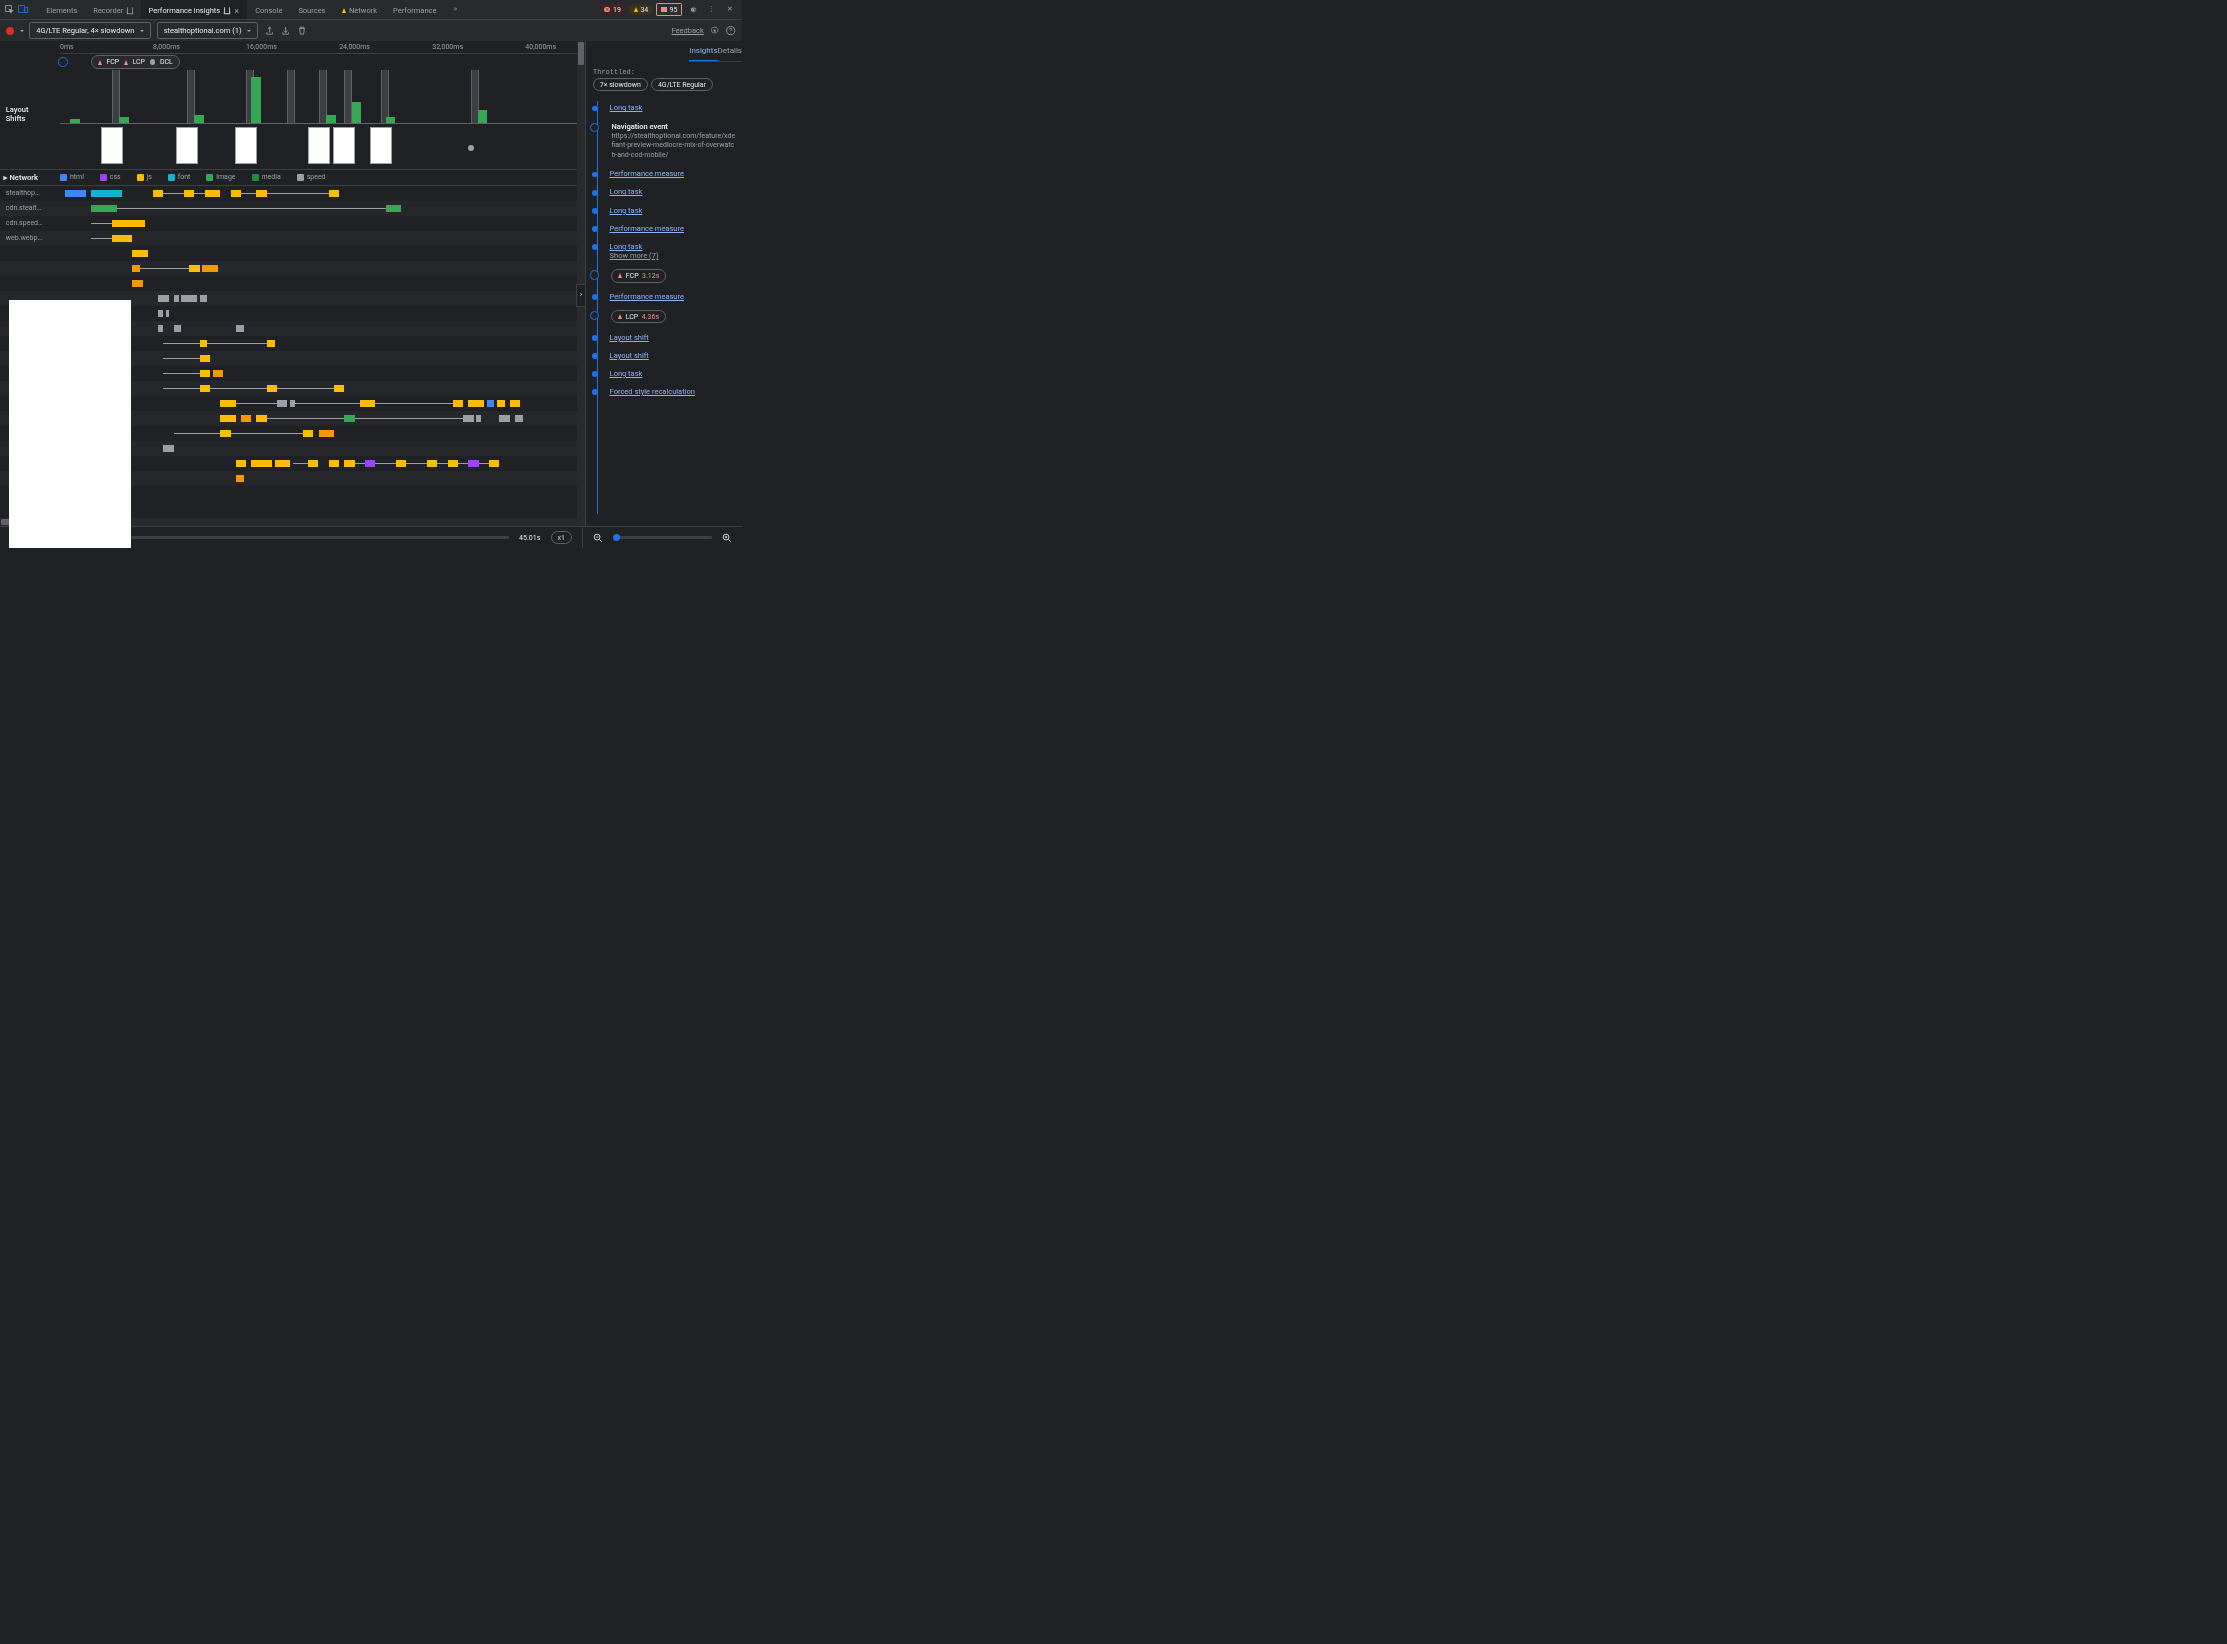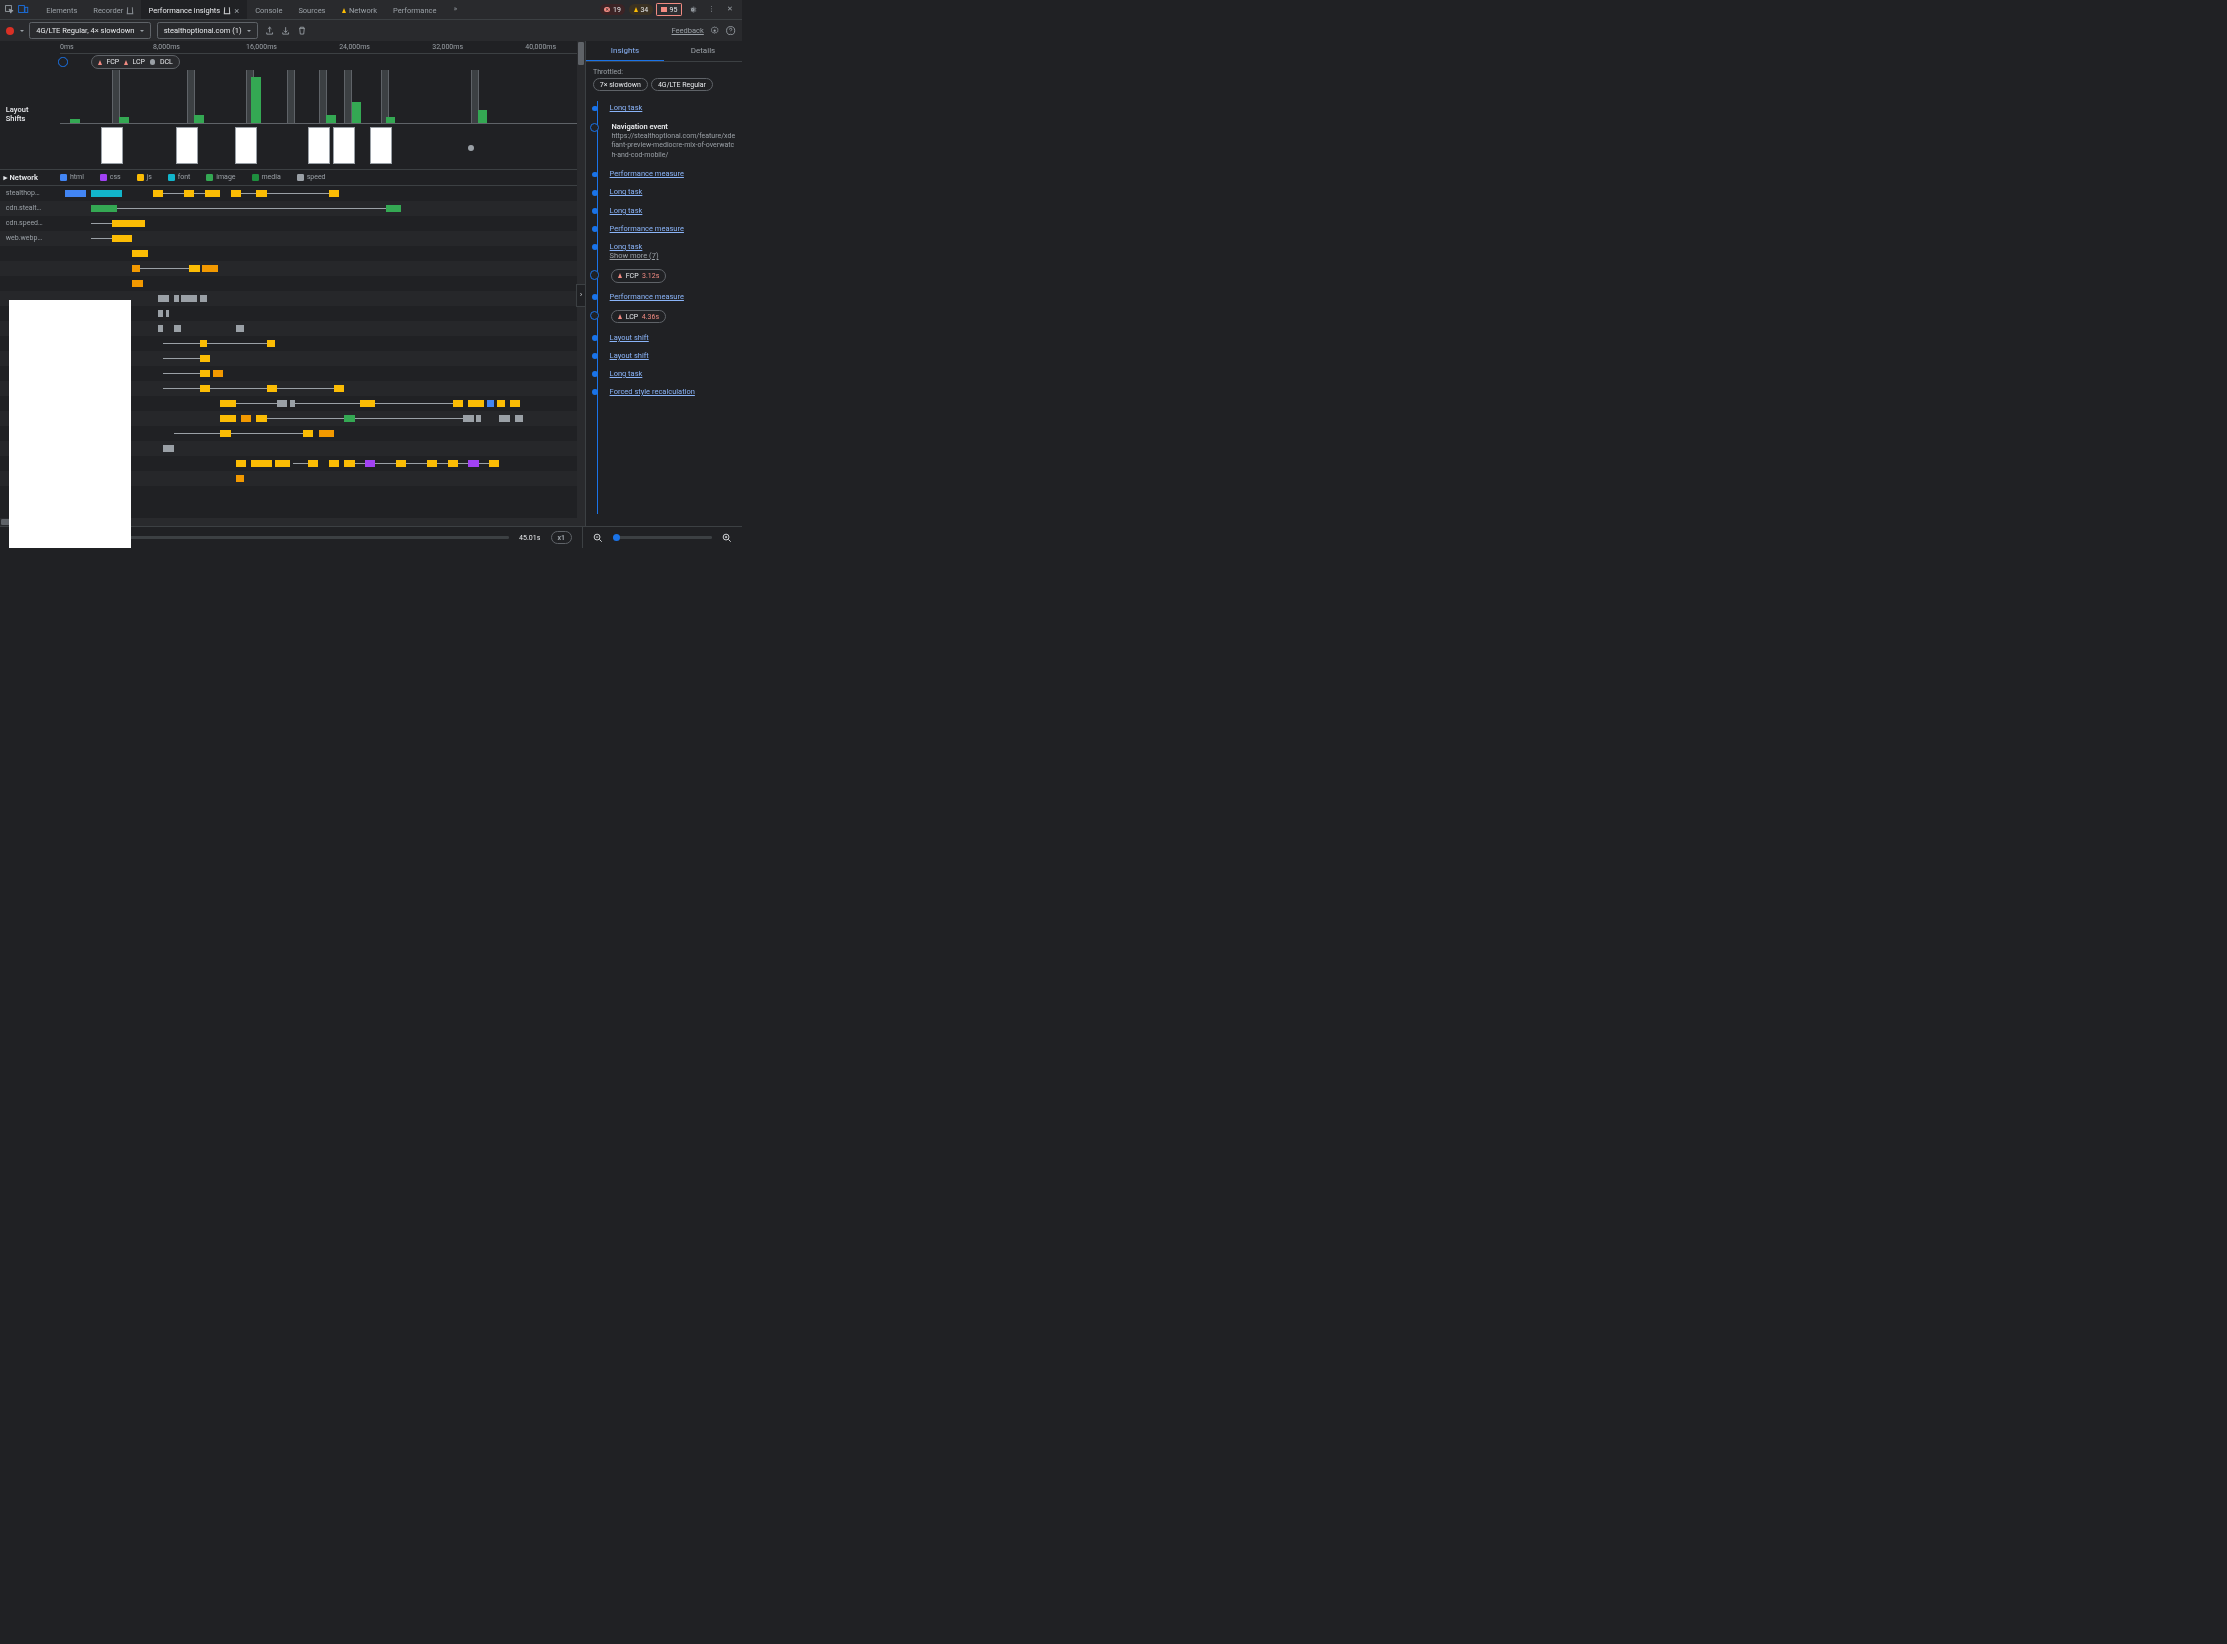--- a/index.html
+++ b/index.html
@@ -30,21 +30,21 @@
 .rec { width: 8px; height: 8px; border-radius:50%; background:#d93025; }
 .subbar .dd { display:flex; align-items:center; border:0.6px solid #5f6368; border-radius:2.3px; padding: 2.9px 5.8px; gap: 5.8px; color:#e8eaed; font-size:7.5px; }
 .subbar .chev { width:0; height:0; border-left:2.9px solid transparent; border-right:2.9px solid transparent; border-top:2.9px solid #9aa0a6; }
 .subbar .ico { width:10.4px; height:10.4px; color:#9aa0a6; display:flex; align-items:center; justify-content:center; }
 .subbar .spacer { flex:1; }
 .feedback { text-decoration: underline; color:#9aa0a6; font-size:7.5px; }
 
 
 .body { display:flex; flex:1; min-height:0; }
 .left { flex:1; display:flex; flex-direction:column; min-width:0; position:relative; background:#202124; }
-.right { width: 157px; border-left:0.6px solid #3c4043; display:flex; flex-direction:column; background:#202124; }
+.right { width: 157px; border-left:0.6px solid #3c4043; display:flex; flex-direction:column; background:#202124;align-items:flex-end; }
 
 
 .ruler { display:flex; position:relative; height: 12.8px; border-bottom:0.6px solid #3c4043; margin-left:60px; margin-right:8px;}
 .ruler .tick { position:absolute; color:#9aa0a6; font-size:7px; top:1.7px; }
 
 
 .markersrow { position:relative; height:16px; margin-left:60px; margin-right:8px; }
 .markerspill { position:absolute; top:1.7px; display:flex; align-items:center; gap:4.6px; padding:1.7px 5.8px; border:0.6px solid #5f6368; border-radius:7px; background:#292a2d;}
 .tri-red { width:0; height:0; border-left:2.9px solid transparent; border-right:2.9px solid transparent; border-bottom:5.2px solid #f28b82; display:inline-block;}
 .circ-gray { width:5.8px; height:5.8px; border-radius:50%; background:#9aa0a6; display:inline-block;}
@@ -526,21 +526,21 @@
           <div class="thumbh"></div>
         </div>
     </div>
 
     <div class="right">
       <div class="subtabs" id="subtabs">
           <div class="subtab active">Insights</div>
           <div class="subtab">Details</div>
         </div>
       <div class="throttled">
-        <span style="color:#9aa0a6;">Throttled:</span>
+        <span style="color:#9aa0a6;font-family:Liberation Mono, monospace;">Throttled:</span>
         <span id="thrpills"><span class="pill" style="margin-right: 3.5px;">7× slowdown</span><span class="pill" style="margin-right: 3.5px;">4G/LTE Regular</span></span>
       </div>
       <div class="insights-list" id="inslist">
         <div class="vline"></div>
       <div class="ins-item">
             <div class="dot"></div>
             <div class="content"><span class="ins-link">Long task</span></div>
           </div>
           <div class="ins-item">
             <div class="bigdot"></div>

